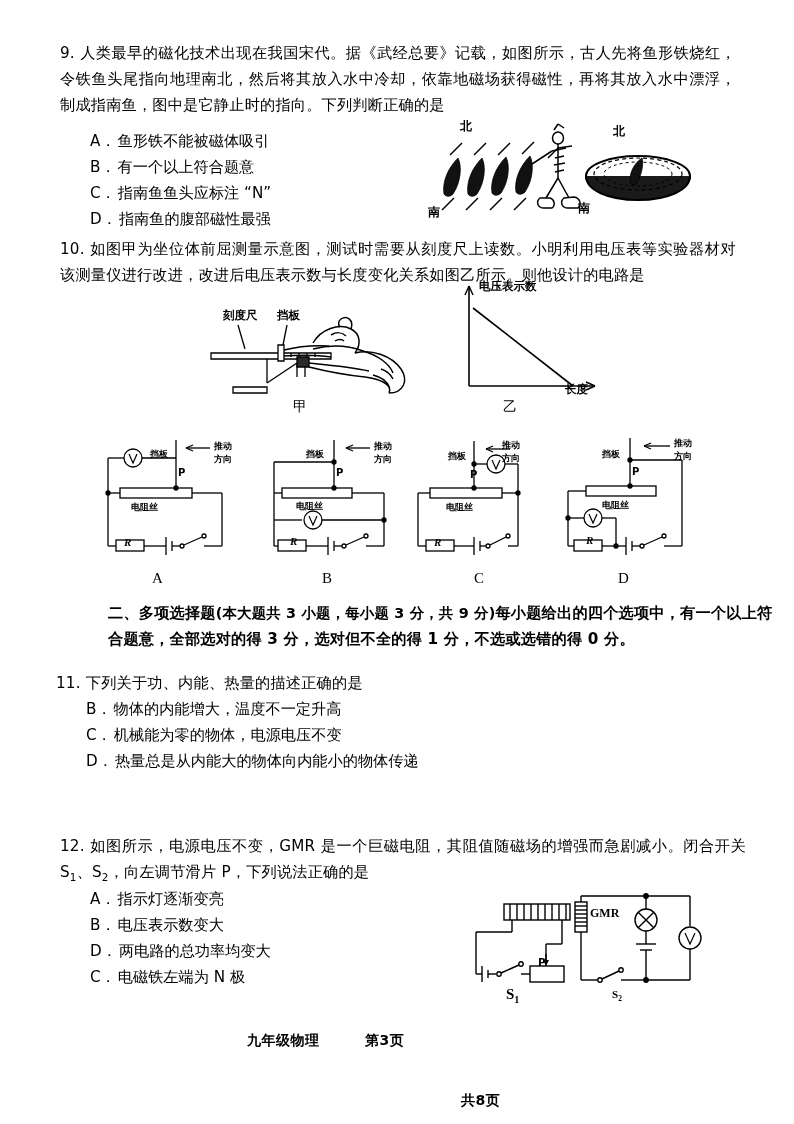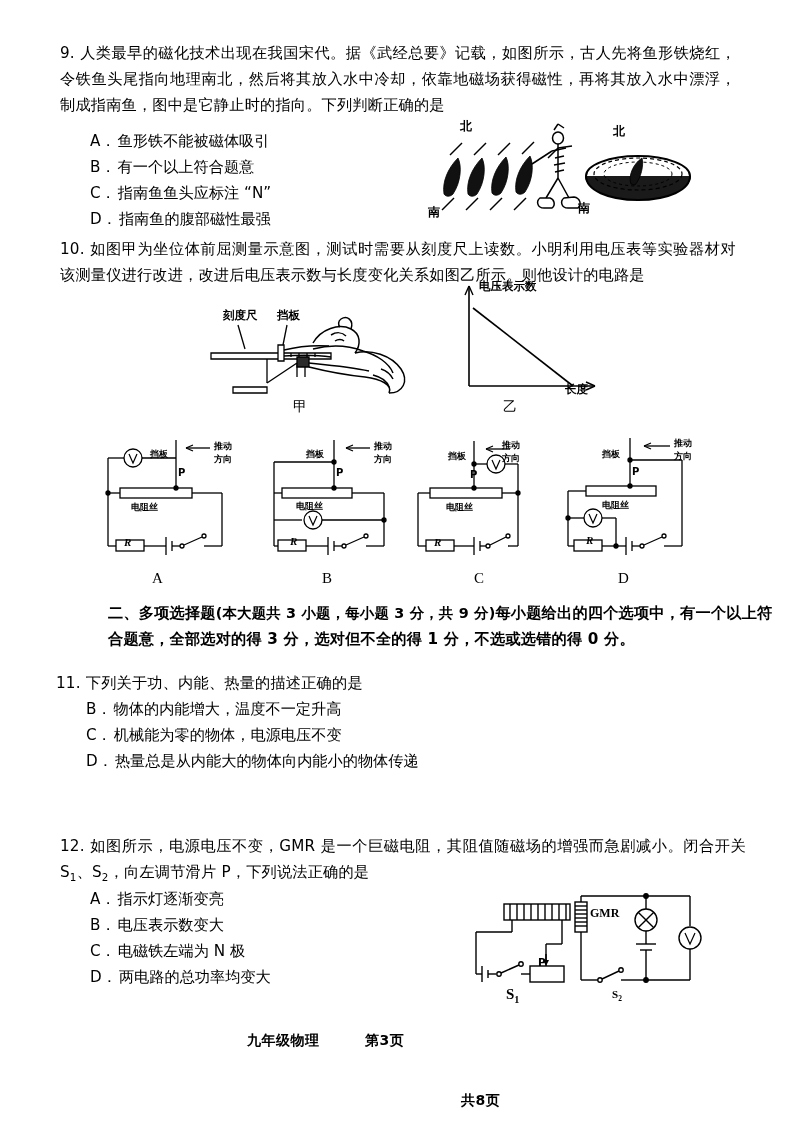--- a/index.html
+++ b/index.html
@@ -432,24 +432,24 @@
   </div>
 
   <div class="q-block" style="left:60px; top:886px; width:400px;">
     <div class="opt">
       <span class="lbl">A．</span><span>指示灯逐渐变亮</span>
     </div>
     <div class="opt">
       <span class="lbl">B．</span><span>电压表示数变大</span>
     </div>
     <div class="opt">
+      <span class="lbl">D．</span><span>两电路的总功率均变大</span>
+    </div>
+    <div class="opt">
       <span class="lbl">C．</span><span>电磁铁左端为 N 极</span>
-    </div>
-    <div class="opt">
-      <span class="lbl">D．</span><span>两电路的总功率均变大</span>
     </div>
   </div>
 
   <div style="position:absolute; left:462px; top:892px; width:290px; height:120px;text-decoration:underline;">
     <div class="dlabel-sm" style="left:128px; top:14px; font-size:12px; font-family:'Liberation Serif',serif;">GMR</div>
     <div class="dlabel-sm" style="left:76px; top:64px; font-size:10.5px;">P</div>
     <div class="dlabel-sm" style="left:44px; top:94px; font-size:15px; font-family:'Liberation Serif',serif;"><span>S</span><sub>1</sub></div>
     <div class="dlabel-sm" style="left:150px; top:96px; font-size:11px; font-family:'Liberation Serif',serif;"><span>S</span><sub>2</sub></div>
     <svg width="290" height="120" viewBox="0 0 290 120">
       <g stroke="#000" stroke-width="1.4" fill="none">

